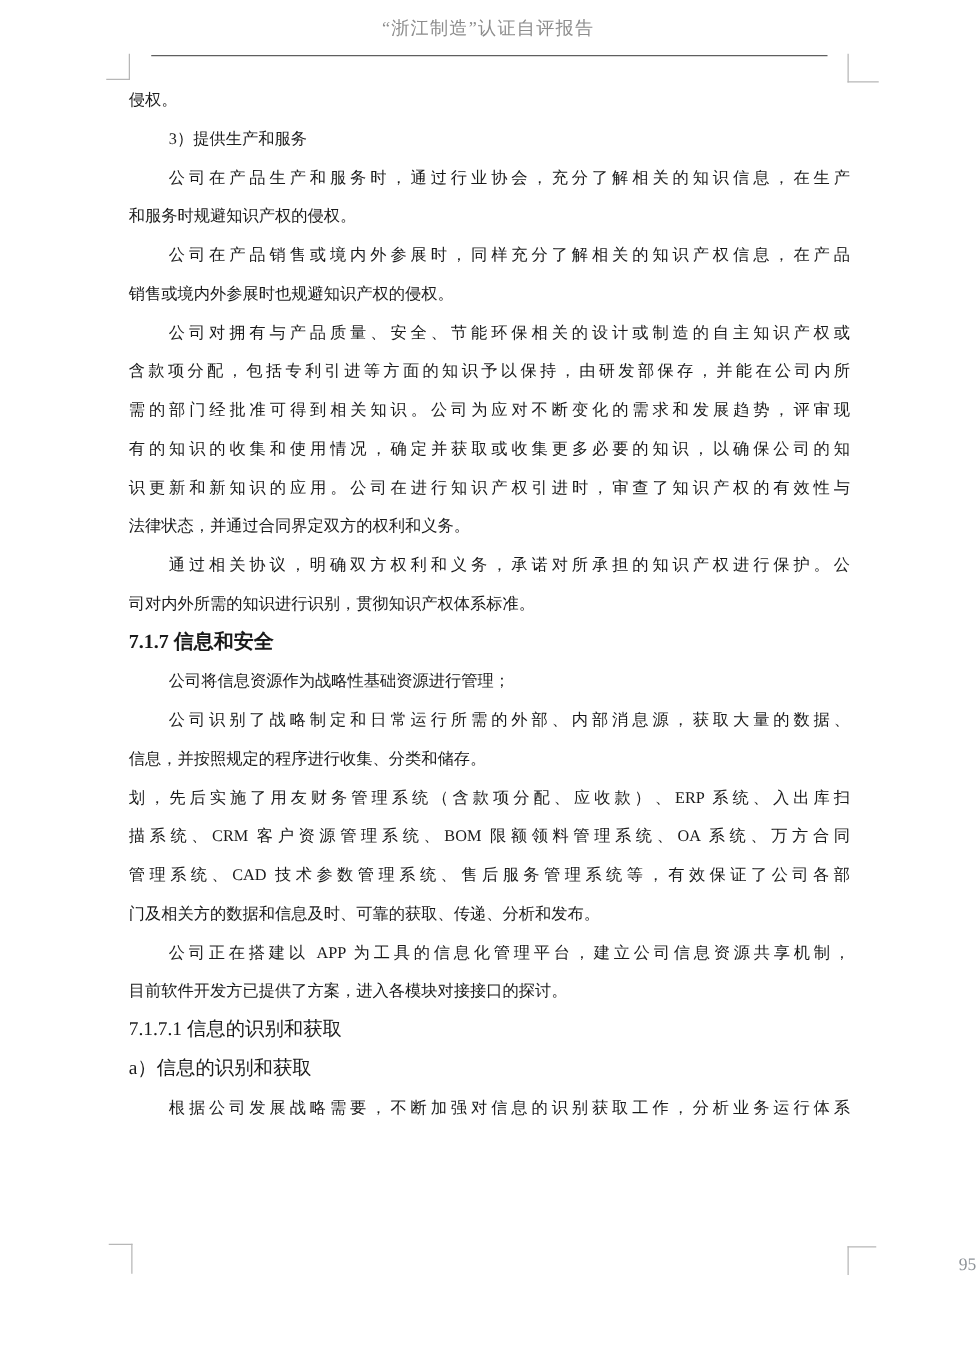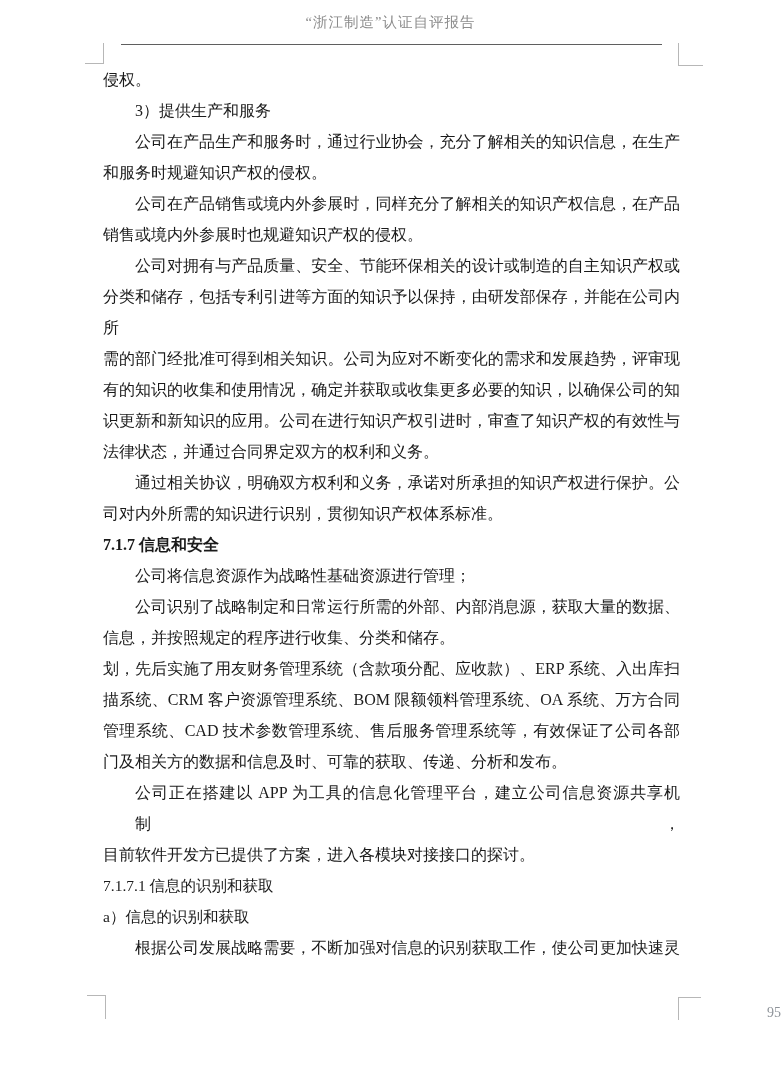--- a/index.html
+++ b/index.html
@@ -46,21 +46,21 @@
   .mark-br { left: 678px; top: 997px; width: 22px; height: 22px; border-left-width: 1px;  border-top-width: 1px; }
   
   .content {
     position: absolute;
     left: 103px;
     top: 64px;
     width: 577px;
   }
   .line {
     line-height: 31px;
-    font-size: 16px;
+    font-size: 13px;
     color: #1a1a1a;
     white-space: normal;
   }
   .line.first { padding-left: 32px; }
   .line.j { text-align: justify; text-align-last: justify; }
   .line.h2 { font-weight: bold; font-size: 16px; }
   .line.h3, .line.h4 { font-size: 15.5px; }
   
   .footer {
     position: absolute;
@@ -87,37 +87,37 @@
   <div class="mark mark-br"></div>
 
   <div class="content">
       <div class="line cont">侵权。</div>
       <div class="line first">3）提供生产和服务</div>
       <div class="line first j">公司在产品生产和服务时，通过行业协会，充分了解相关的知识信息，在生产</div>
       <div class="line cont">和服务时规避知识产权的侵权。</div>
       <div class="line first j">公司在产品销售或境内外参展时，同样充分了解相关的知识产权信息，在产品</div>
       <div class="line cont">销售或境内外参展时也规避知识产权的侵权。</div>
       <div class="line first j">公司对拥有与产品质量、安全、节能环保相关的设计或制造的自主知识产权或</div>
-      <div class="line cont j">分类和储存，包括专利引进等方面的知识予以保持，由研发部保存，并能在公司内所</div>
+      <div class="line cont j">含款项分配，包括专利引进等方面的知识予以保持，由研发部保存，并能在公司内所</div>
       <div class="line cont j">需的部门经批准可得到相关知识。公司为应对不断变化的需求和发展趋势，评审现</div>
       <div class="line cont j">有的知识的收集和使用情况，确定并获取或收集更多必要的知识，以确保公司的知</div>
       <div class="line cont j">识更新和新知识的应用。公司在进行知识产权引进时，审查了知识产权的有效性与</div>
       <div class="line cont">法律状态，并通过合同界定双方的权利和义务。</div>
       <div class="line first j">通过相关协议，明确双方权利和义务，承诺对所承担的知识产权进行保护。公</div>
       <div class="line cont">司对内外所需的知识进行识别，贯彻知识产权体系标准。</div>
       <div class="line h2">7.1.7 信息和安全</div>
       <div class="line first">公司将信息资源作为战略性基础资源进行管理；</div>
       <div class="line first j">公司识别了战略制定和日常运行所需的外部、内部消息源，获取大量的数据、</div>
       <div class="line cont">信息，并按照规定的程序进行收集、分类和储存。</div>
       <div class="line cont j">划，先后实施了用友财务管理系统（含款项分配、应收款）、ERP 系统、入出库扫</div>
       <div class="line cont j">描系统、CRM 客户资源管理系统、BOM 限额领料管理系统、OA 系统、万方合同</div>
       <div class="line cont j">管理系统、CAD 技术参数管理系统、售后服务管理系统等，有效保证了公司各部</div>
       <div class="line cont">门及相关方的数据和信息及时、可靠的获取、传递、分析和发布。</div>
       <div class="line first j">公司正在搭建以 APP 为工具的信息化管理平台，建立公司信息资源共享机制，</div>
       <div class="line cont">目前软件开发方已提供了方案，进入各模块对接接口的探讨。</div>
       <div class="line h3">7.1.7.1 信息的识别和获取</div>
       <div class="line h4">a）信息的识别和获取</div>
-      <div class="line first j">根据公司发展战略需要，不断加强对信息的识别获取工作，使公司更加快速灵</div>
+      <div class="line first j">根据公司发展战略需要，不断加强对信息的识别获取工作，分析业务运行体系</div>
     </div>
 
   <div class="footer">95</div>
 
 </div>
 
 </body></html>

